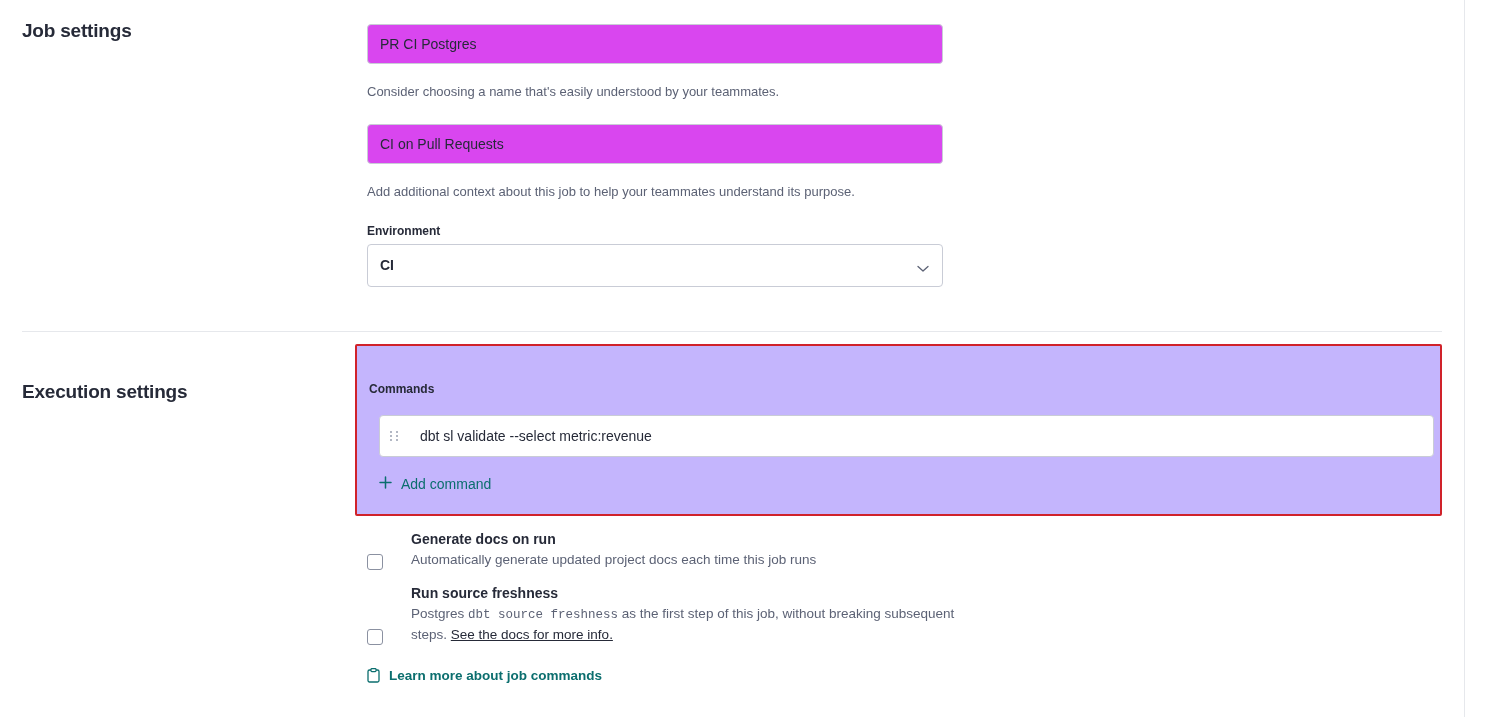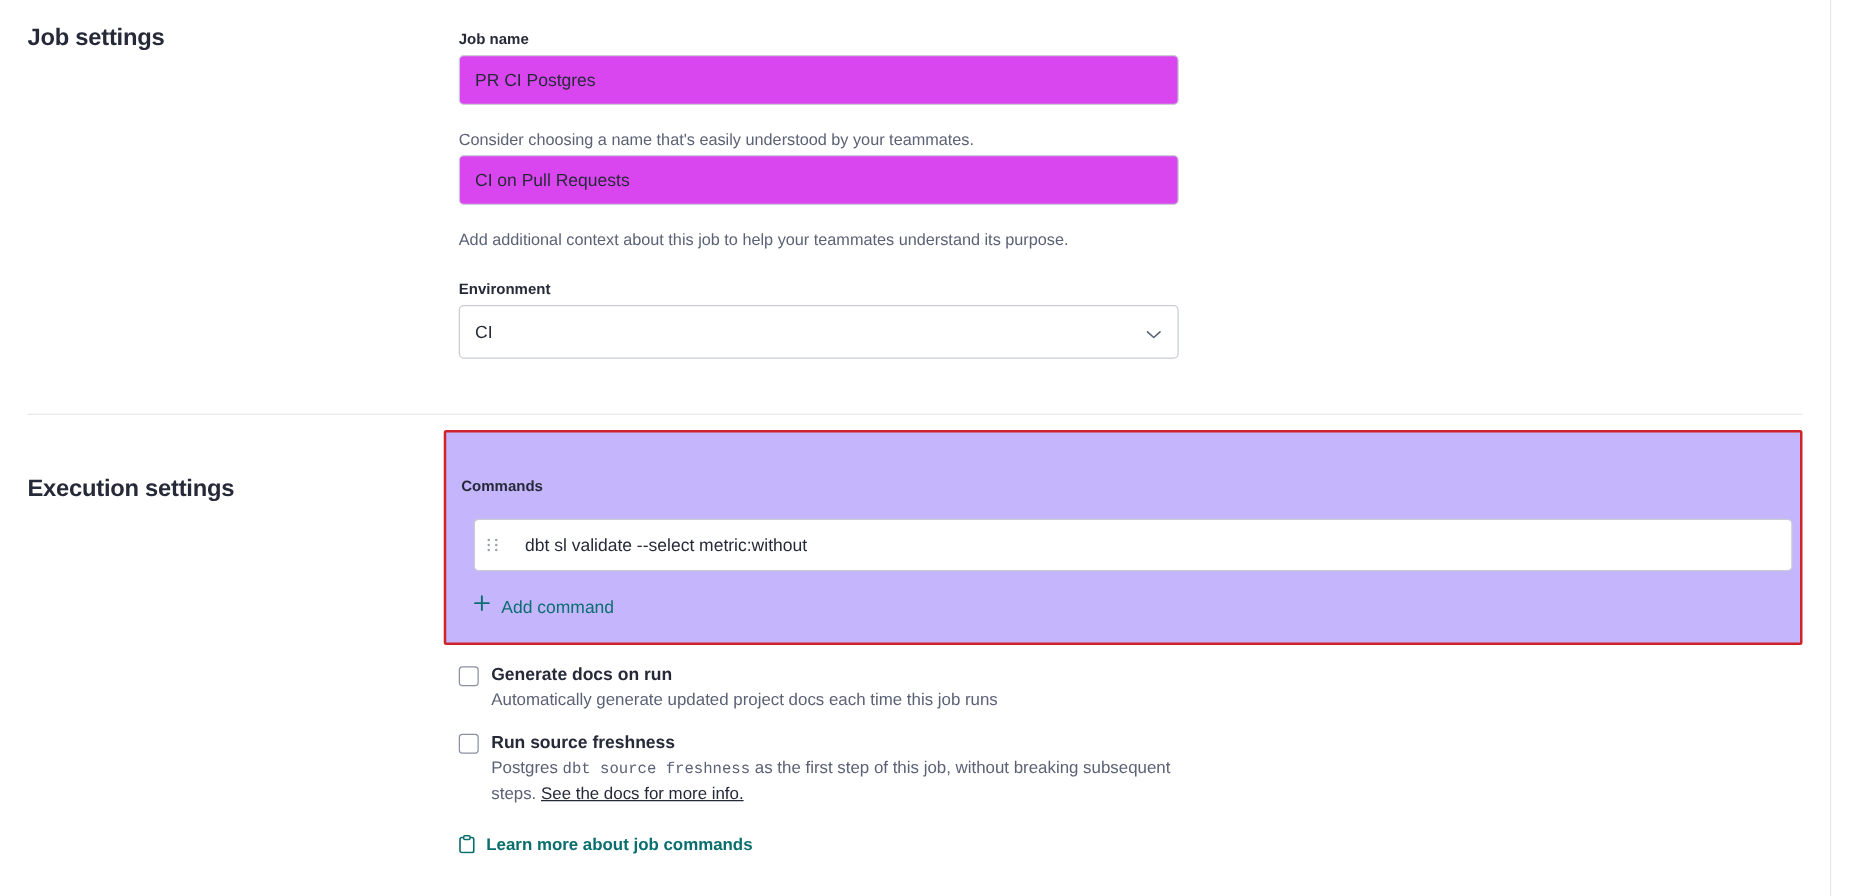--- a/index.html
+++ b/index.html
@@ -78,20 +78,21 @@
   .help-text {
     margin-top: 20px;
     font-size: 13px;
     color: #5c6275;
   }
 
   .select-wrap {
     position: relative;
     width: 576px;
     height: 48px;
+    font-weight: bold;
   }
   .select-input {
     width: 576px;
     height: 43px;
     border: 1px solid #c9ccd6;
     border-radius: 4px;
     background: #ffffff;
     font-size: 14px;
     color: #262a38;
     padding: 0 32px 0 12px;
@@ -195,22 +196,22 @@
   }
 
   
   .check-block {
     position: absolute;
     left: 367px;
     width: 700px;
   }
   .check-row {
     display: flex;
-    align-items: flex-start;
-    gap: 10px;
+    align-items: flex-end;
+    gap: 28px;
   }
   .checkbox {
     width: 16px;
     height: 16px;
     border: 1px solid #8b91a1;
     border-radius: 3px;
     background: #fff;
     flex: none;
     margin-top: 2px;
     cursor: pointer;
@@ -254,23 +255,20 @@
 </head>
 <body>
 
 <div class="page">
 
   <div class="right-rule"></div>
 
   <div class="section-title" id="job-settings-title">Job settings</div>
 
   <div class="form-col" style="top:24px;">
-    <div class="field-label-row">
-      <span class="field-label">Job name</span>
-    </div>
     <input class="text-input" type="text" value="PR CI Postgres" style="">
     <div class="help-text">Consider choosing a name that's easily understood by your teammates.</div>
   </div>
 
   <div class="form-col" style="top:124px;">
     <input class="text-input" type="text" value="CI on Pull Requests" style="">
     <div class="help-text">Add additional context about this job to help your teammates understand its purpose.</div>
   </div>
 
   <div class="form-col" style="top:224px;">
@@ -298,21 +296,21 @@
       <div class="drag-handle">
         <span class="drag-dots" aria-hidden="true">
           <i></i>
             <i></i>
             <i></i>
             <i></i>
             <i></i>
             <i></i>
         </span>
       </div>
-      <div class="command-text">dbt sl validate --select metric:without</div>
+      <div class="command-text">dbt sl validate --select metric:revenue</div>
     </div>
 
     <div class="add-command">
       <span class="plus">
         <svg width="13" height="13" viewBox="0 0 13 13" aria-hidden="true">
           <path d="M6.5 1 V12 M1 6.5 H12" stroke="#0b6e6e" stroke-width="1.5" stroke-linecap="round"></path>
         </svg>
       </span>
       <span>Add command</span>
     </div>

